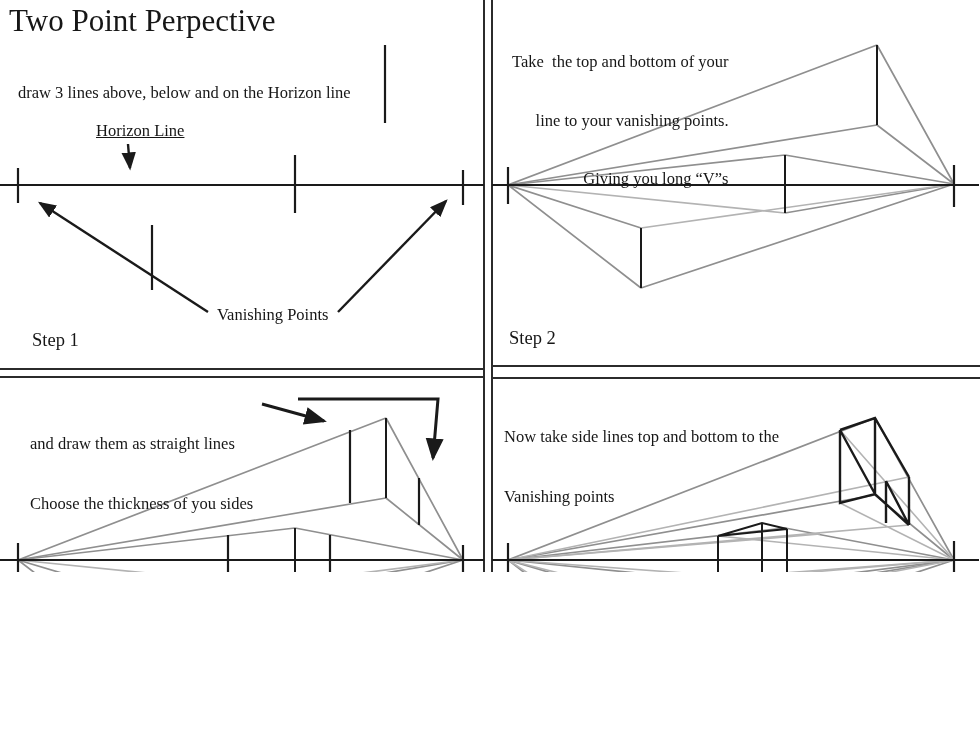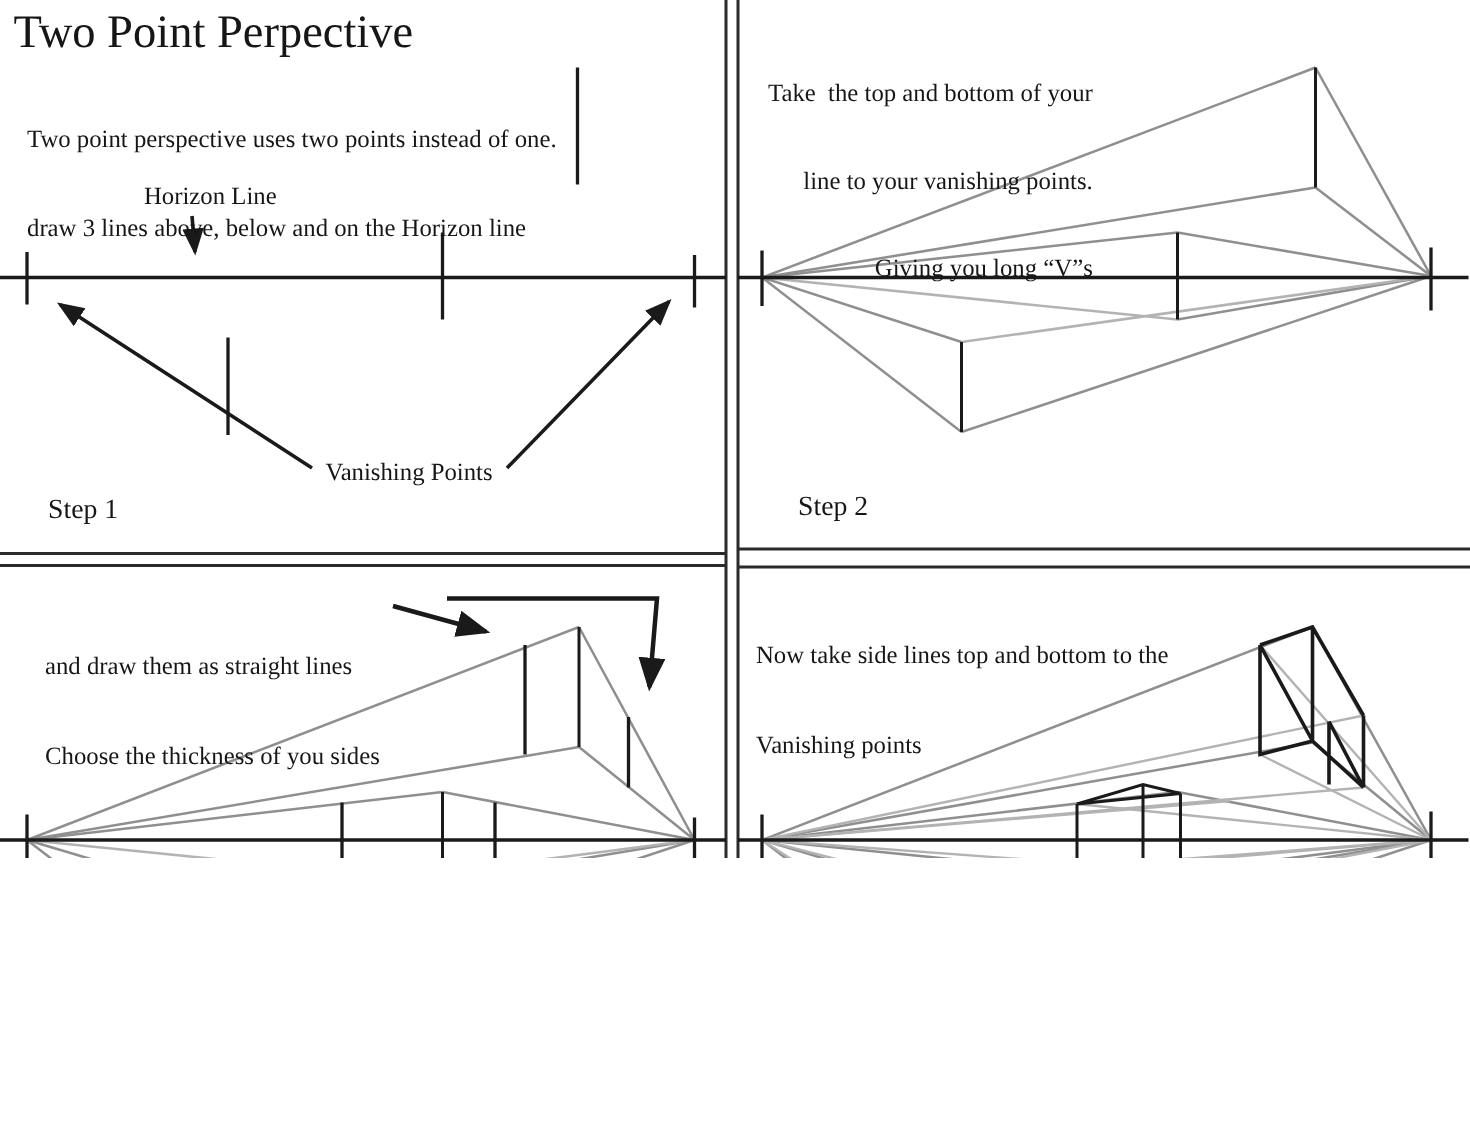--- a/index.html
+++ b/index.html
@@ -4,25 +4,25 @@
 <style>
   html,body{margin:0;padding:0;background:#ffffff;}
   .sheet{
     position:relative;width:980px;height:572px;background:#ffffff;overflow:hidden;
     font-family:"Liberation Serif","DejaVu Serif",serif;color:#161616;
   }
   .sheet svg{position:absolute;left:0;top:0;}
   .txt{position:absolute;white-space:pre;z-index:2;}
   .title{left:9px;top:4px;font-size:31px;line-height:34px;}
   .intro{left:18px;top:44px;font-size:16.5px;line-height:19.5px;}
-  .hlabel{left:96px;top:121px;font-size:16.5px;}
+  .hlabel{left:96px;top:121px;font-size:16.5px;text-decoration:underline;}
   .vlabel{left:217px;top:305px;font-size:16.5px;}
   .s1lab{left:32px;top:330px;font-size:18.5px;}
   .s2txt{left:512px;top:13px;font-size:16.5px;line-height:19.5px;text-align:right;}
-  .s2lab{left:509px;top:328px;font-size:18.5px;margin-left:23px;}
+  .s2lab{left:509px;top:328px;font-size:18.5px;}
   .s3txt{left:30px;top:394px;font-size:16.5px;line-height:20px;}
   .s3lab{left:17px;top:707px;font-size:18.5px;text-align:center;}
   .s4txt{left:504px;top:387px;font-size:16.5px;line-height:20px;}
   .s4note{left:514px;top:665px;font-size:15.5px;line-height:17.5px;}
   .s4lab{left:508px;top:692px;font-size:18.5px;}
   path{fill:none;}
   .ink{stroke:var(--c-ink,#1a1a1a);}
   .gray{stroke:var(--c-gray,#8f8f8f);}
   .lgray{stroke:var(--c-light,#b3b3b3);}
   .bord{stroke:var(--c-border,#2b2b2b);}
@@ -104,21 +104,20 @@
       <path class="ink" stroke-width="2.4" d="M840 430 L875 418 L909 477 M840 430 L840 503 L875 494 L909 525 M875 418 L875 494 M909 477 L909 525 M840 430 L875 494 M886 481 L886 523 M886 481 L909 525"></path>
       <path class="ink" stroke-width="2" d="M718 536 L762 523 L787 529 M718 580 L762 590 L787 583 M718 536 L718 580 M762 523 L762 590 M787 529 L787 583 M718 536 L787 529 M718 580 L787 583"></path>
       <path class="ink" stroke-width="2.2" d="M600 587 V628 M642 601 V664 M656 603 V666"></path>
       <path class="ink" stroke-width="2.6" marker-end="url(#ah)" d="M603 663 L609 639"></path>
     </g>
   </svg>
 
   <div class="txt title">Two Point Perpective</div>
 
   <div class="txt intro">
-    <div>Two point perspective uses two points instead of one.</div>
     <div>draw 3 lines above, below and on the Horizon line</div>
   </div>
   <div class="txt hlabel">Horizon Line</div>
   <div class="txt vlabel">Vanishing Points</div>
   <div class="txt s1lab">Step 1</div>
 
   <div class="txt s2txt">
     <div>Take  the top and bottom of your</div>
     <div>line to your vanishing points.</div>
     <div>Giving you long “V”s</div>

